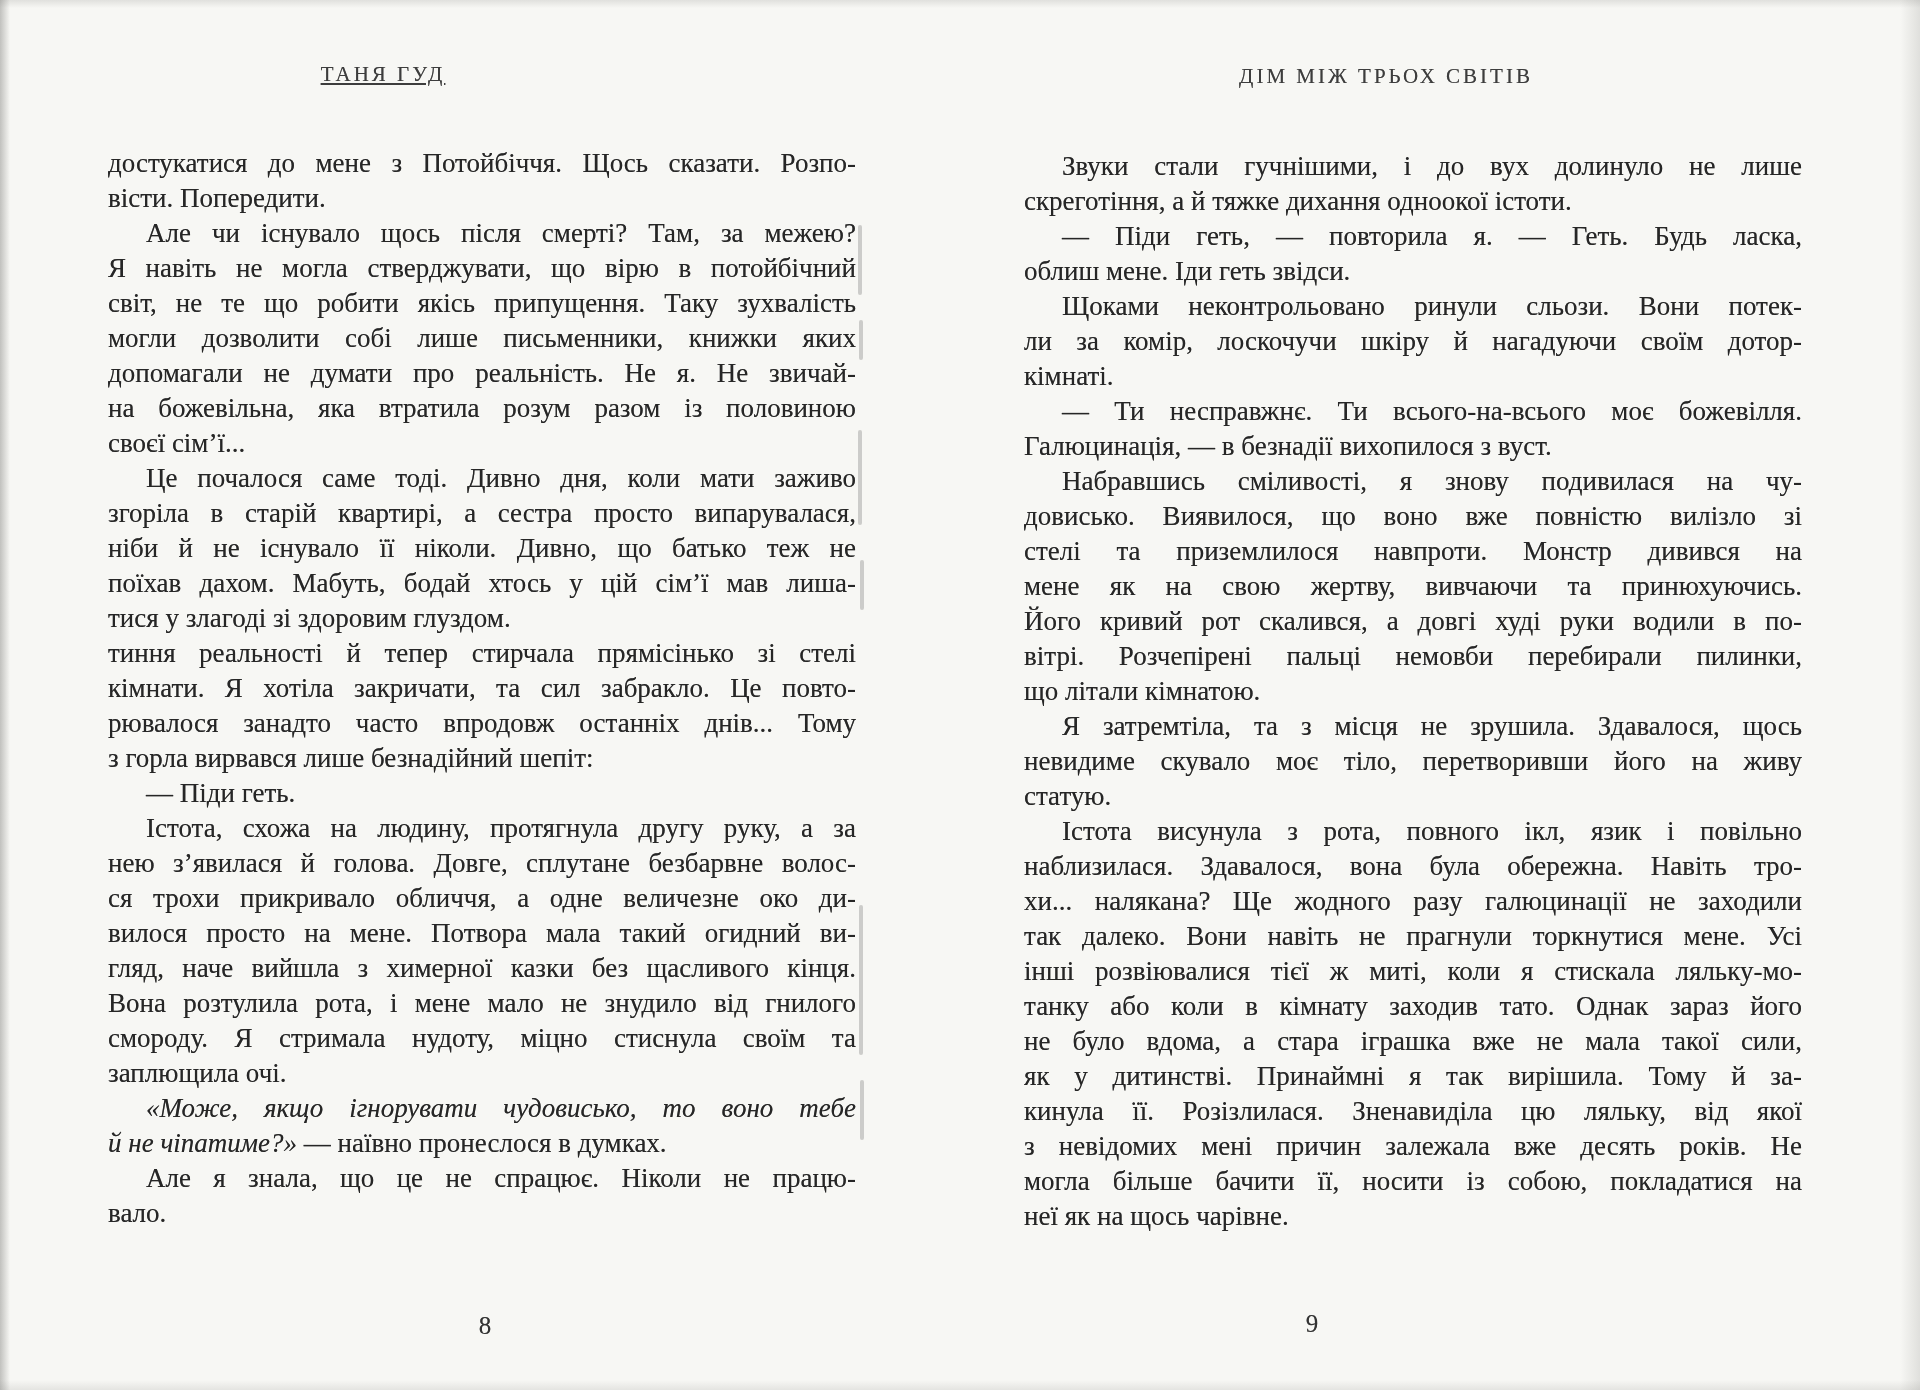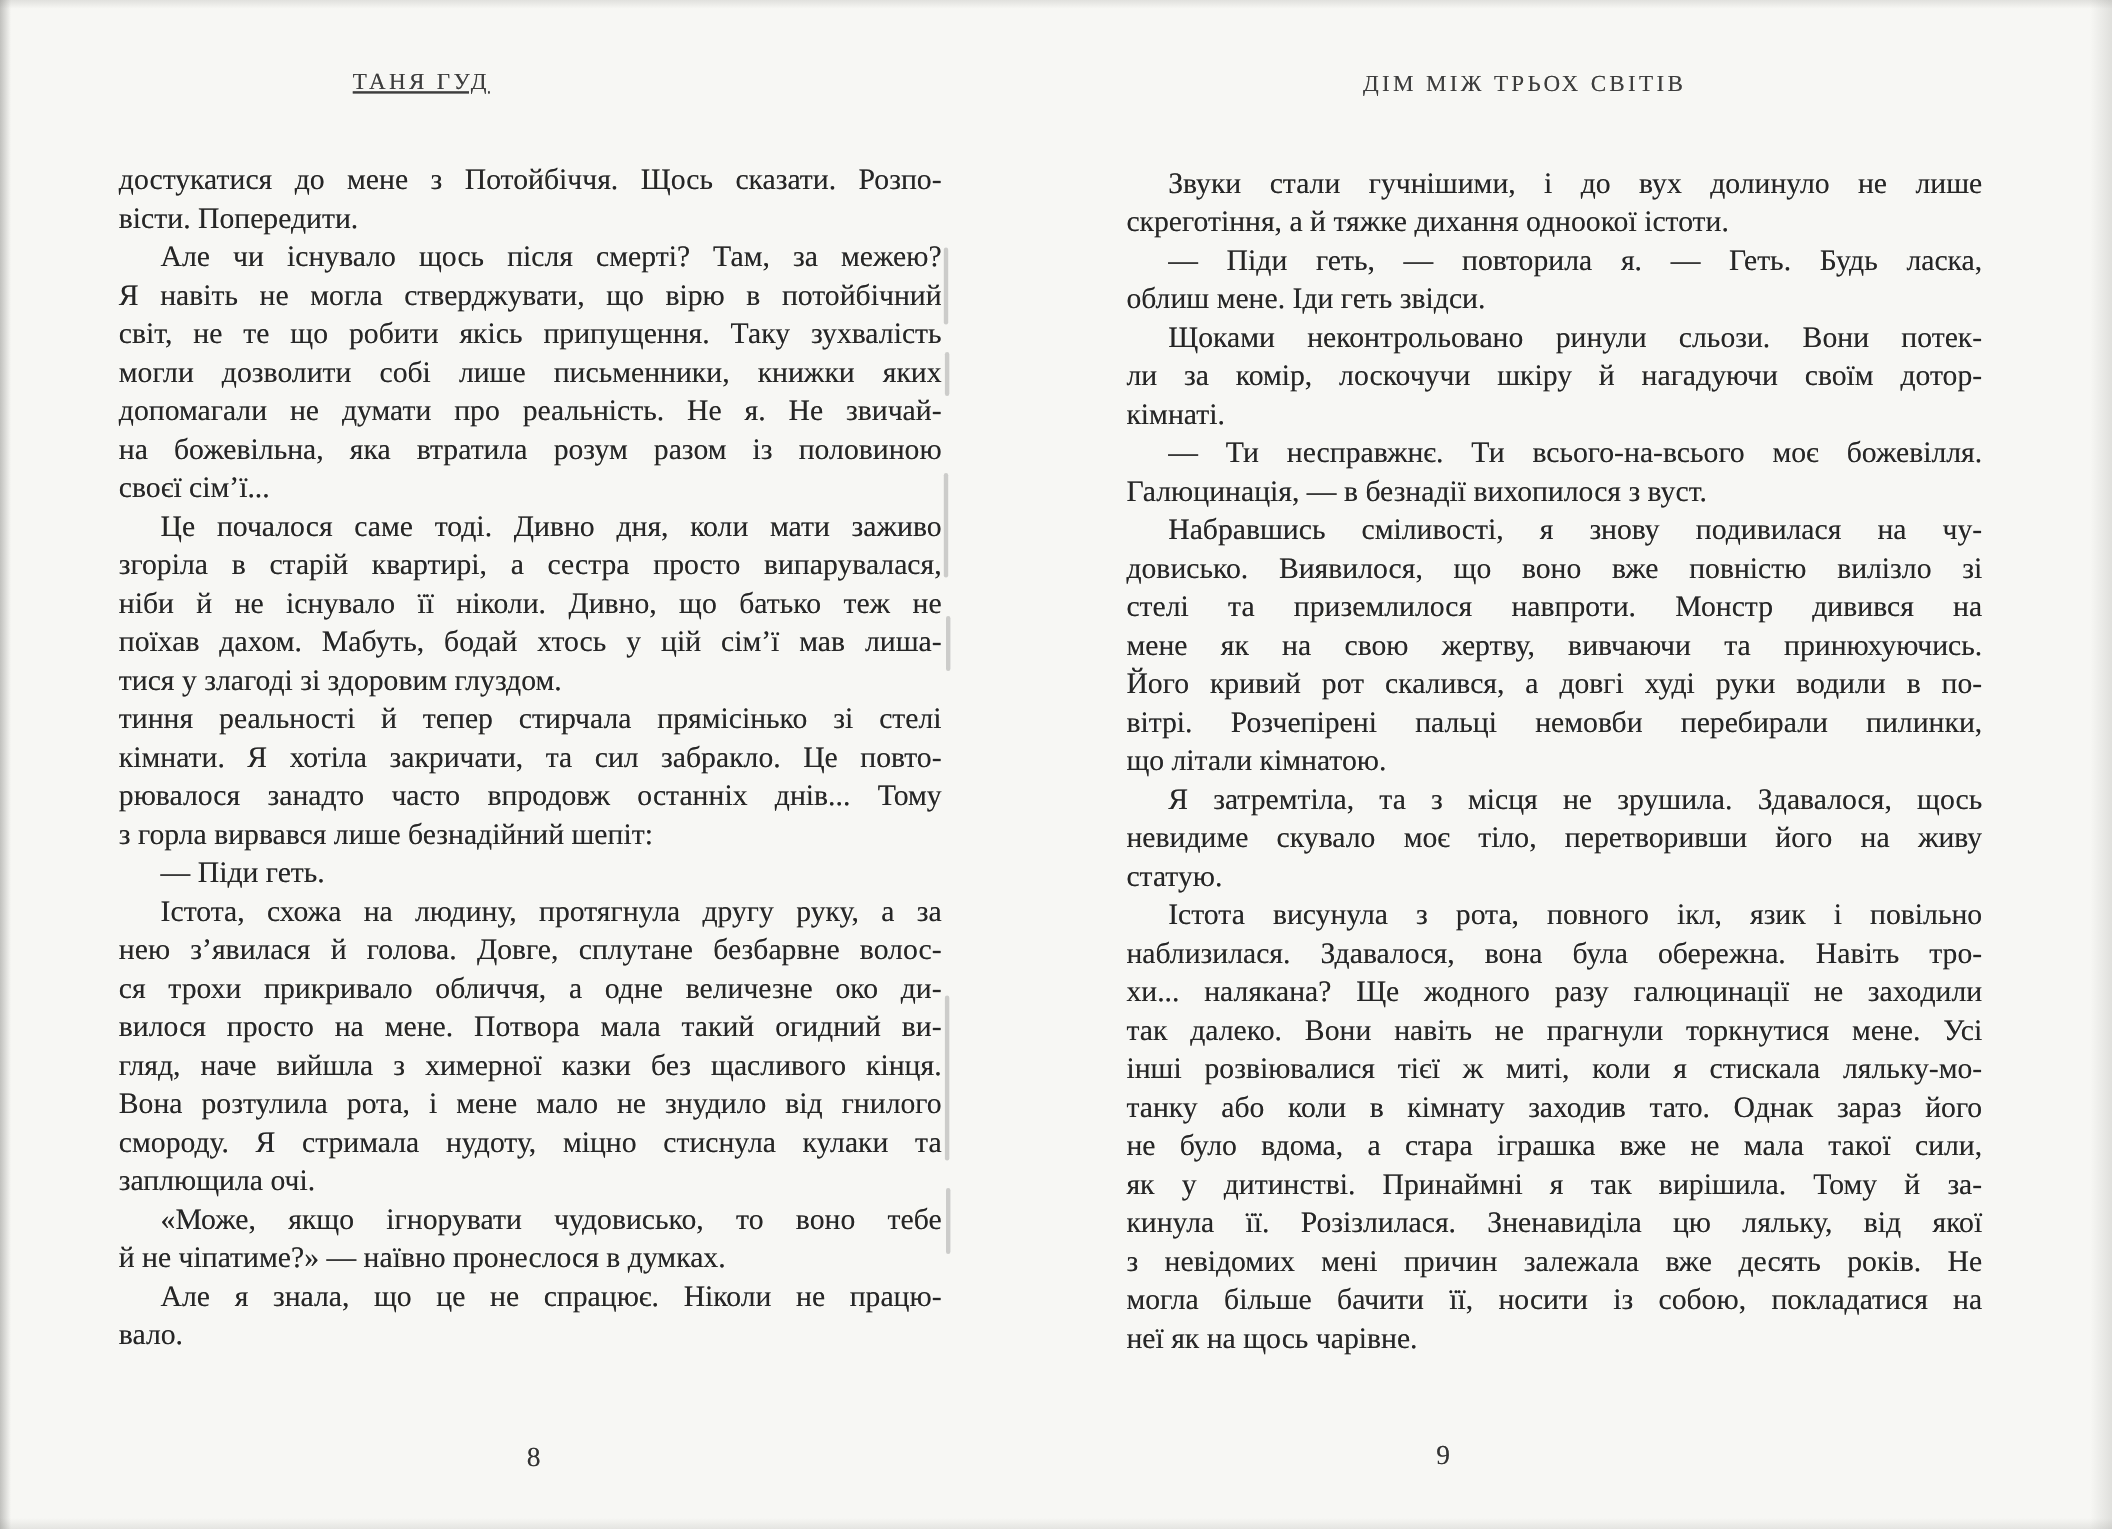--- a/index.html
+++ b/index.html
@@ -32,21 +32,21 @@
   .text-block{
     position:absolute;font-size:27px;line-height:35px;
     text-shadow:0 0 0.6px rgba(38,38,38,0.55);
   }
   .text-block.left{left:108px;top:146px;width:748px;}
   .text-block.right{left:1024px;top:149px;width:778px;}
 
   .line{text-align:justify;text-align-last:justify;height:35px;}
   .line.end{text-align-last:left;}
   .line.indent{text-indent:38px;}
-  .it{}
+  .it{font-style:italic;}
 
   .page-number{
     position:absolute;transform:translateX(-50%);
     font-size:25px;color:#333;
     text-shadow:0 0 0.6px rgba(40,40,40,0.5);
   }
   .page-number.left{left:485px;top:1312px;}
   .page-number.right{left:1312px;top:1310px;}
 </style>
 </head>
@@ -87,21 +87,21 @@
         <div class="line"><span>кімнати. Я хотіла закричати, та сил забракло. Це повто-</span></div>
         <div class="line"><span>рювалося занадто часто впродовж останніх днів... Тому</span></div>
         <div class="line end"><span>з горла вирвався лише безнадійний шепіт:</span></div>
         <div class="line indent end"><span>— Піди геть.</span></div>
         <div class="line indent"><span>Істота, схожа на людину, протягнула другу руку, а за</span></div>
         <div class="line"><span>нею з’явилася й голова. Довге, сплутане безбарвне волос-</span></div>
         <div class="line"><span>ся трохи прикривало обличчя, а одне величезне око ди-</span></div>
         <div class="line"><span>вилося просто на мене. Потвора мала такий огидний ви-</span></div>
         <div class="line"><span>гляд, наче вийшла з химерної казки без щасливого кінця.</span></div>
         <div class="line"><span>Вона розтулила рота, і мене мало не знудило від гнилого</span></div>
-        <div class="line"><span>смороду. Я стримала нудоту, міцно стиснула кулаки та</span></div>
+        <div class="line"><span>смороду. Я стримала нудоту, міцно стиснула своїм та</span></div>
         <div class="line end"><span>заплющила очі.</span></div>
         <div class="line indent"><span class="it">«Може, якщо ігнорувати чудовисько, то воно тебе</span></div>
         <div class="line end"><span class="it">й не чіпатиме?»</span><span> — наївно пронеслося в думках.</span></div>
         <div class="line indent"><span>Але я знала, що це не спрацює. Ніколи не працю-</span></div>
         <div class="line end"><span>вало.</span></div>
       </div>
     <div class="page-number left">8</div>
   </div>
 
   <div class="page">

